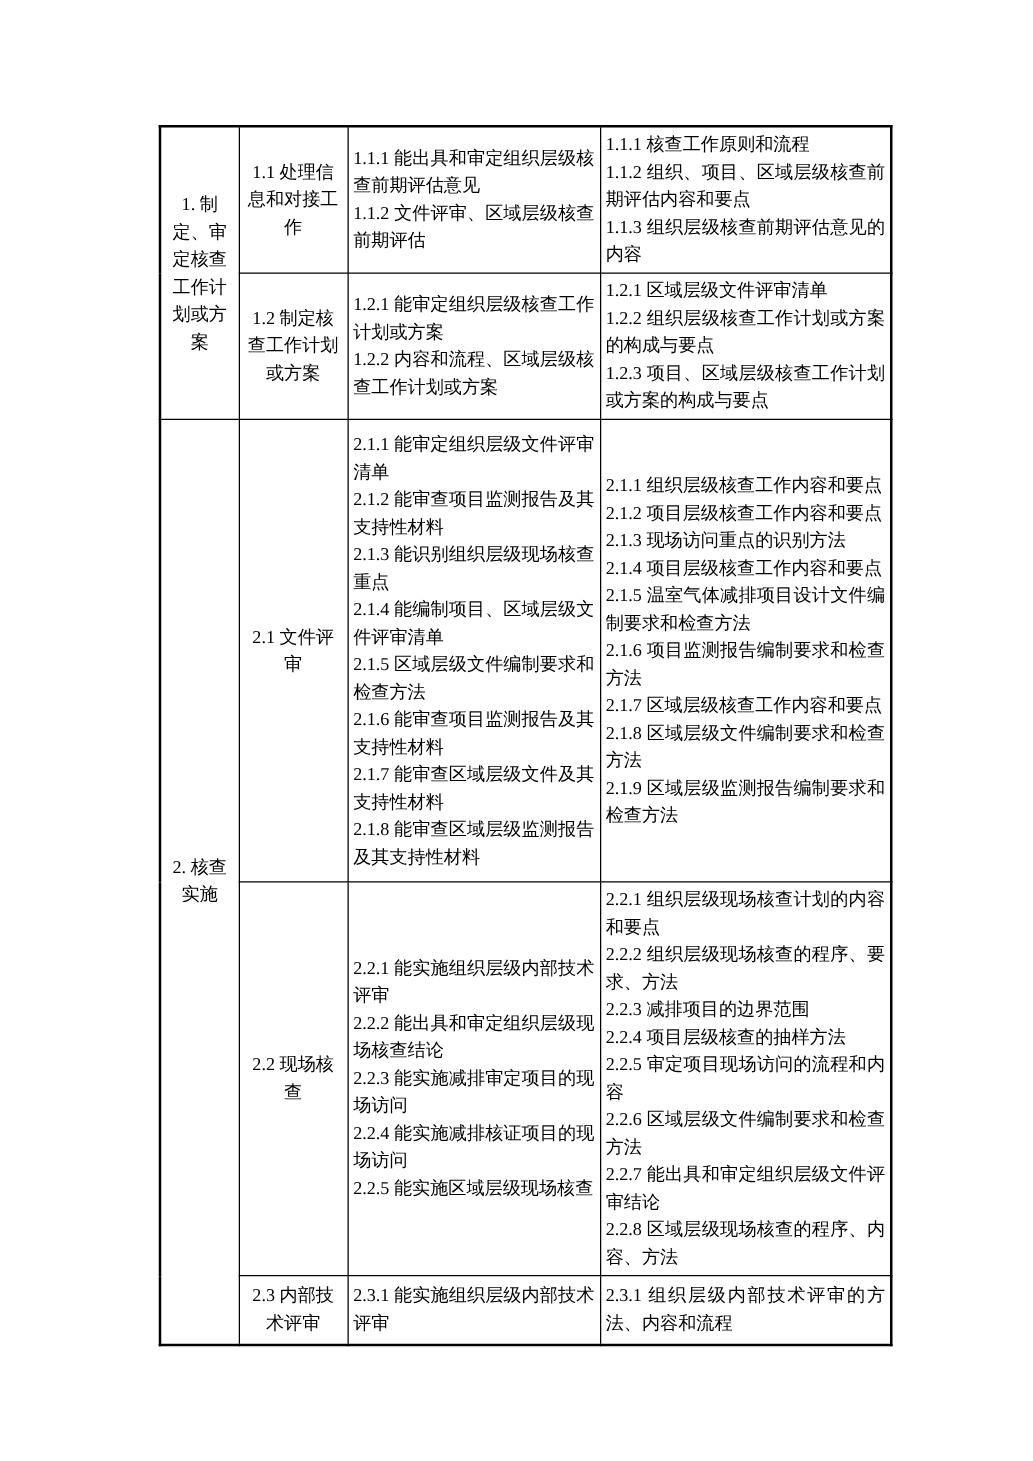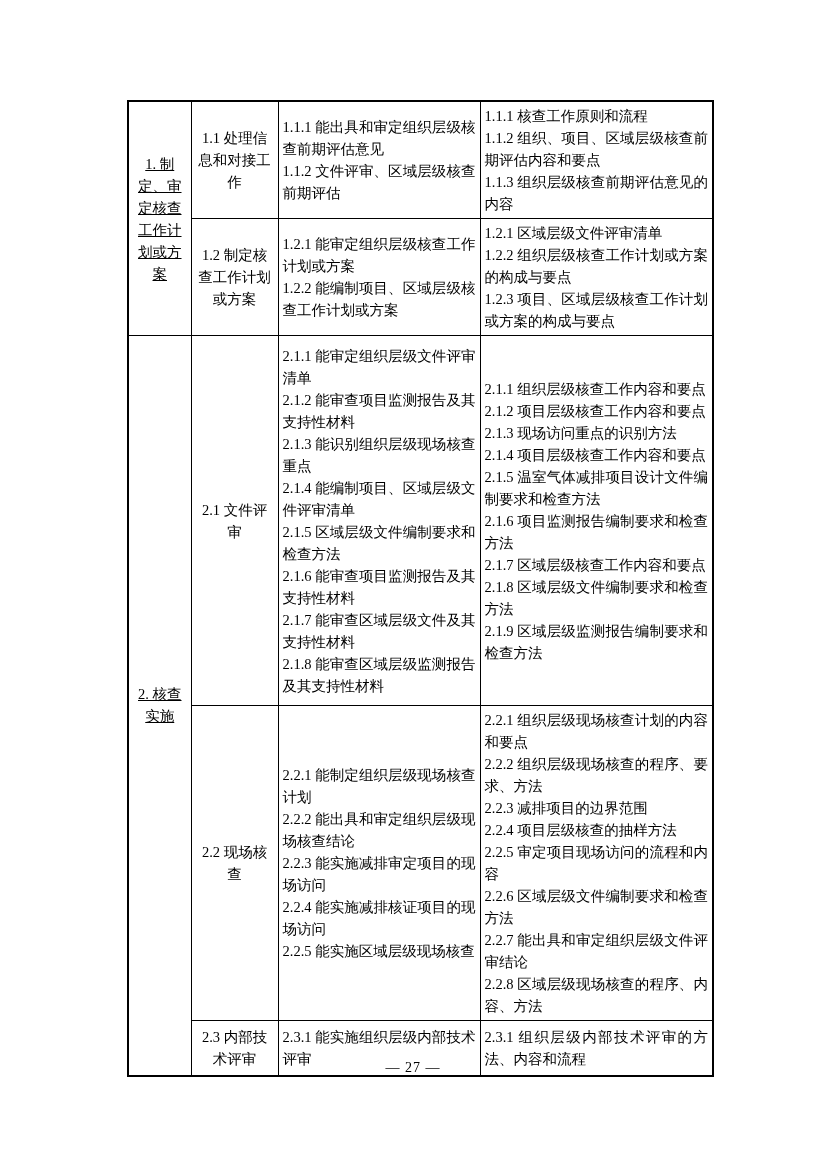--- a/index.html
+++ b/index.html
@@ -26,21 +26,20 @@
     border: 1px solid #000;
     font-size: 14.5px;
     line-height: 22px;
     vertical-align: middle;
     padding: 3px 4px;
     word-break: break-all;
   }
   td.c1 {
     text-align: center;
     padding: 3px 7px;
-    text-decoration: underline;
   }
   td.c2 {
     text-align: center;
     padding-left: 5px;
   }
   td.c3, td.c4 {
     text-align: justify;
     padding-left: 5px;
   }
   .item { margin: 0; }
@@ -78,21 +77,21 @@
         <td class="c4">
             <div class="item">1.1.1 核查工作原则和流程</div>
             <div class="item">1.1.2 组织、项目、区域层级核查前期评估内容和要点</div>
             <div class="item">1.1.3 组织层级核查前期评估意见的内容</div>
           </td>
       </tr>
       <tr style="height:111px">
         <td class="c2">1.2 制定核查工作计划或方案</td>
         <td class="c3">
             <div class="item">1.2.1 能审定组织层级核查工作计划或方案</div>
-            <div class="item">1.2.2 能编制项目、区域层级核查工作计划或方案</div>
+            <div class="item">1.2.2 内容和流程、区域层级核查工作计划或方案</div>
           </td>
         <td class="c4">
             <div class="item">1.2.1 区域层级文件评审清单</div>
             <div class="item">1.2.2 组织层级核查工作计划或方案的构成与要点</div>
             <div class="item">1.2.3 项目、区域层级核查工作计划或方案的构成与要点</div>
           </td>
       </tr>
       <tr style="height:370px">
         <td class="c1" rowspan="3">2. 核查实施</td>
         <td class="c2">2.1 文件评审</td>
@@ -114,21 +113,21 @@
             <div class="item">2.1.5 温室气体减排项目设计文件编制要求和检查方法</div>
             <div class="item">2.1.6 项目监测报告编制要求和检查方法</div>
             <div class="item">2.1.7 区域层级核查工作内容和要点</div>
             <div class="item">2.1.8 区域层级文件编制要求和检查方法</div>
             <div class="item">2.1.9 区域层级监测报告编制要求和检查方法</div>
           </td>
       </tr>
       <tr style="height:307px">
         <td class="c2">2.2 现场核查</td>
         <td class="c3">
-            <div class="item">2.2.1 能制定组织层级现场核查计划</div>
+            <div class="item">2.2.1 能实施组织层级内部技术评审</div>
             <div class="item">2.2.2 能出具和审定组织层级现场核查结论</div>
             <div class="item">2.2.3 能实施减排审定项目的现场访问</div>
             <div class="item">2.2.4 能实施减排核证项目的现场访问</div>
             <div class="item">2.2.5 能实施区域层级现场核查</div>
           </td>
         <td class="c4">
             <div class="item">2.2.1 组织层级现场核查计划的内容和要点</div>
             <div class="item">2.2.2 组织层级现场核查的程序、要求、方法</div>
             <div class="item">2.2.3 减排项目的边界范围</div>
             <div class="item">2.2.4 项目层级核查的抽样方法</div>
@@ -143,15 +142,14 @@
         <td class="c3">
             <div class="item">2.3.1 能实施组织层级内部技术评审</div>
           </td>
         <td class="c4">
             <div class="item">2.3.1 组织层级内部技术评审的方法、内容和流程</div>
           </td>
       </tr>
     </tbody>
   </table>
 
-  <div class="footer">— 27 —</div>
 
 </div>
 
 </body></html>

